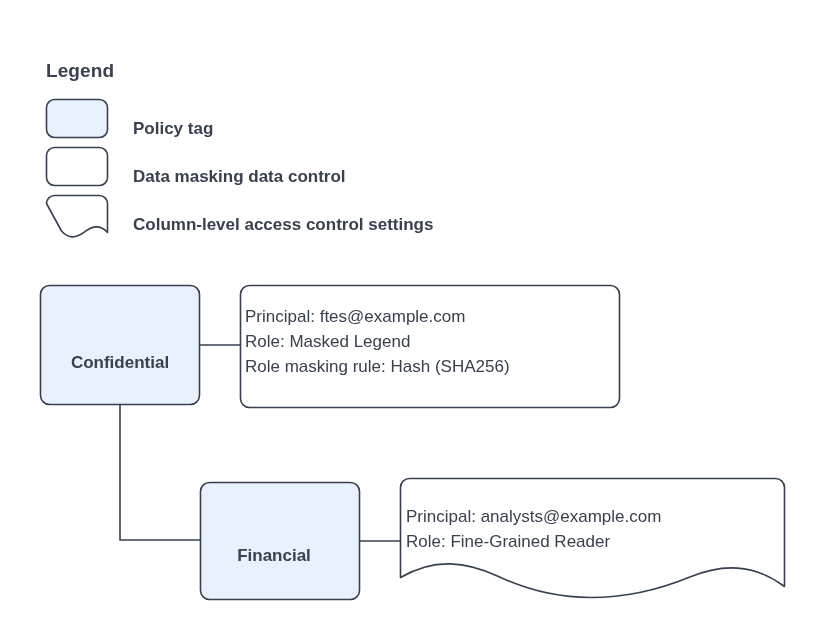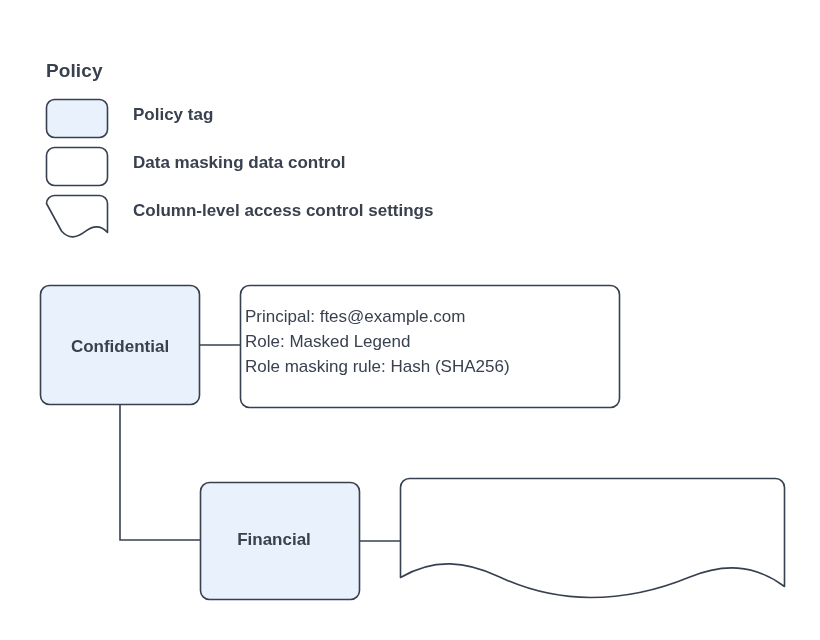--- a/index.html
+++ b/index.html
@@ -43,32 +43,34 @@
     font-weight: bold;
     color: #39414f;
     letter-spacing: 0.1px;
   }
   .legend-label {
     font-size: 17px;
     font-weight: bold;
     color: #39414f;
     white-space: nowrap;
     line-height: 1;
+    margin-top: 14px;
   }
   #legend-label-0 { left: 133px; top: 106px; }
   #legend-label-1 { left: 133px; top: 154px; }
   #legend-label-2 { left: 133px; top: 202px; }
 
   
   .node-label {
     font-size: 17px;
     font-weight: bold;
     color: #39414f;
     white-space: nowrap;
     text-align: center;
+    margin-top: 16px;
   }
   #node-label-confidential {
     left: 40px;
     top: 337px;
     width: 160px;
   }
   #node-label-financial {
     left: 200px;
     top: 530px;
     width: 148px;
@@ -123,21 +125,21 @@
              c -34 14 -68 20 -98 20
              c -30 0 -60 -6 -92 -21
              c -32 -15 -64 -19 -98 1
              z" fill="#ffffff" stroke="#37404f" stroke-width="1.6" stroke-linejoin="round"></path>
 
     <rect x="40.5" y="285.5" width="159" height="119" rx="9" ry="9" fill="#e9f1fd" stroke="#37404f" stroke-width="1.6"></rect>
 
     <rect x="200.5" y="482.5" width="159" height="117" rx="9" ry="9" fill="#e9f1fd" stroke="#37404f" stroke-width="1.6"></rect>
   </svg>
 
-  <div class="abs" id="legend-title">Policy</div>
+  <div class="abs" id="legend-title">Legend</div>
 
   <div class="abs legend-label" id="legend-label-0">Policy tag</div>
 
   <div class="abs legend-label" id="legend-label-1">Data masking data control</div>
 
   <div class="abs legend-label" id="legend-label-2">Column-level access control settings</div>
 
   <div class="abs node-label" id="node-label-confidential">Confidential</div>
 
   <div class="abs node-label" id="node-label-financial">Financial</div>
@@ -150,14 +152,24 @@
     <div>
       <span class="k">Role:</span>
       <span class="v">Masked Legend</span>
     </div>
     <div>
       <span class="k">Role masking rule:</span>
       <span class="v">Hash (SHA256)</span>
     </div>
   </div>
 
+  <div class="abs policy-text" id="policy-text-column">
+    <div>
+      <span class="k">Principal:</span>
+      <span class="v">analysts@example.com</span>
+    </div>
+    <div>
+      <span class="k">Role:</span>
+      <span class="v">Fine-Grained Reader</span>
+    </div>
+  </div>
 
 </div>
 
 </body></html>

